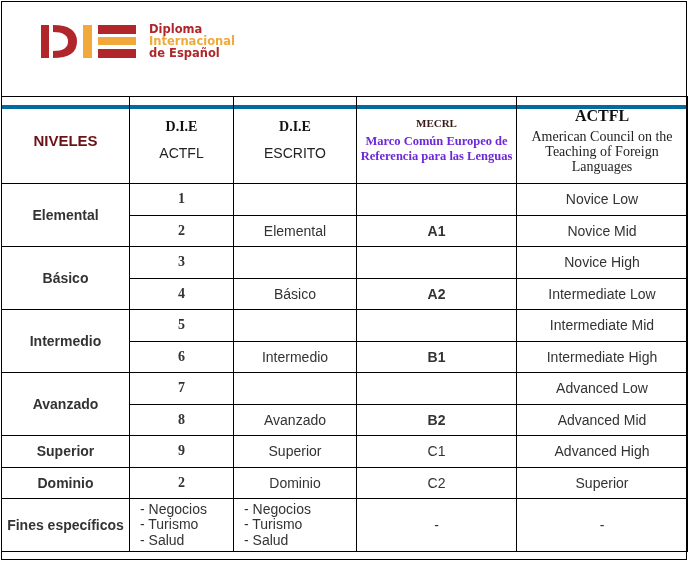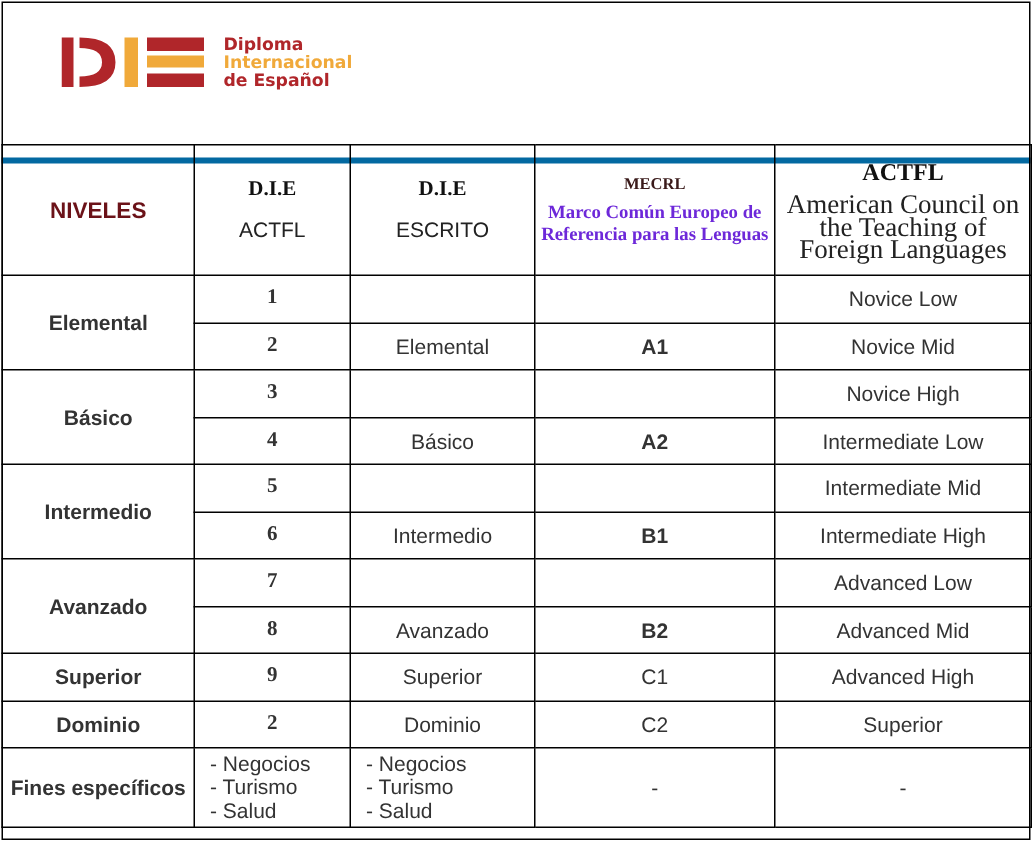--- a/index.html
+++ b/index.html
@@ -24,21 +24,21 @@
   .c4 { width: 171px; }
   .hdr td { height: 87px; }
   .r td { height: 31.5px; }
   .rlast td { height: 53px; }
   .niveles { font-family: "Liberation Sans", sans-serif; font-weight: bold; font-size: 15px; color: #6b1218; }
   .die-top { font-family: "Liberation Serif", serif; font-weight: bold; font-size: 14px; color: #111; display: block; margin-bottom: 10px; }
   .die-sub { font-family: "Liberation Sans", sans-serif; font-size: 14px; color: #222; display: block; }
   .mecrl-top { font-family: "Liberation Serif", serif; font-weight: bold; font-size: 11px; color: #3a1a1a; display: block; margin-bottom: 5px; }
   .mecrl-sub { font-family: "Liberation Serif", serif; font-weight: bold; font-size: 12.5px; color: #6d28d9; display: block; line-height: 15px; }
   .actfl-top { font-family: "Liberation Serif", serif; font-weight: bold; font-size: 16px; color: #111; display: block; margin-bottom: 4px; }
-  .actfl-sub { font-family: "Liberation Serif", serif; font-size: 18px; color: #222; display: block; line-height: 15px; }
+  .actfl-sub { font-family: "Liberation Serif", serif; font-size: 14px; color: #222; display: block; line-height: 15px; }
   .level { font-weight: bold; font-size: 14px; color: #1a1a2a; }
   .oral { font-family: "Liberation Serif", serif; font-weight: bold; font-size: 13px; color: #222; }
   .cefr { font-weight: bold; font-size: 14px; color: #3a1a1a; }
   .plain { font-size: 14px; color: #333; }
   .list { text-align: left !important; padding-left: 10px; font-size: 14px; line-height: 15.5px; color: #333; }
   .list span { display: block; }
 </style>
 </head>
 <body>
 

